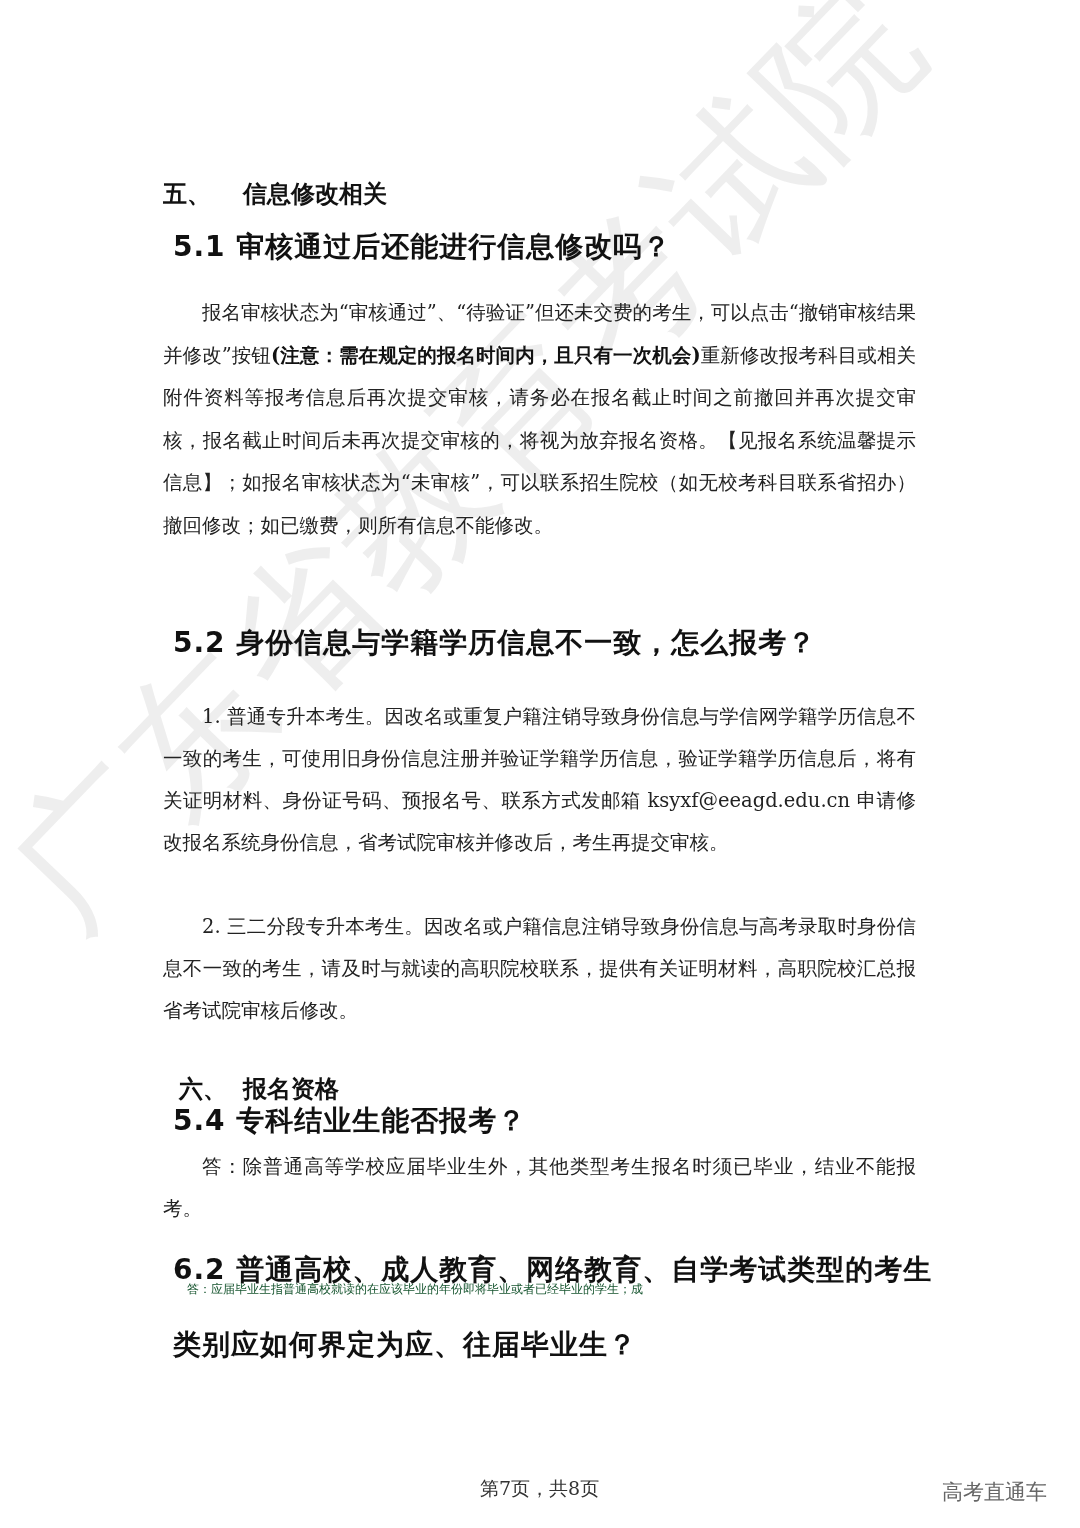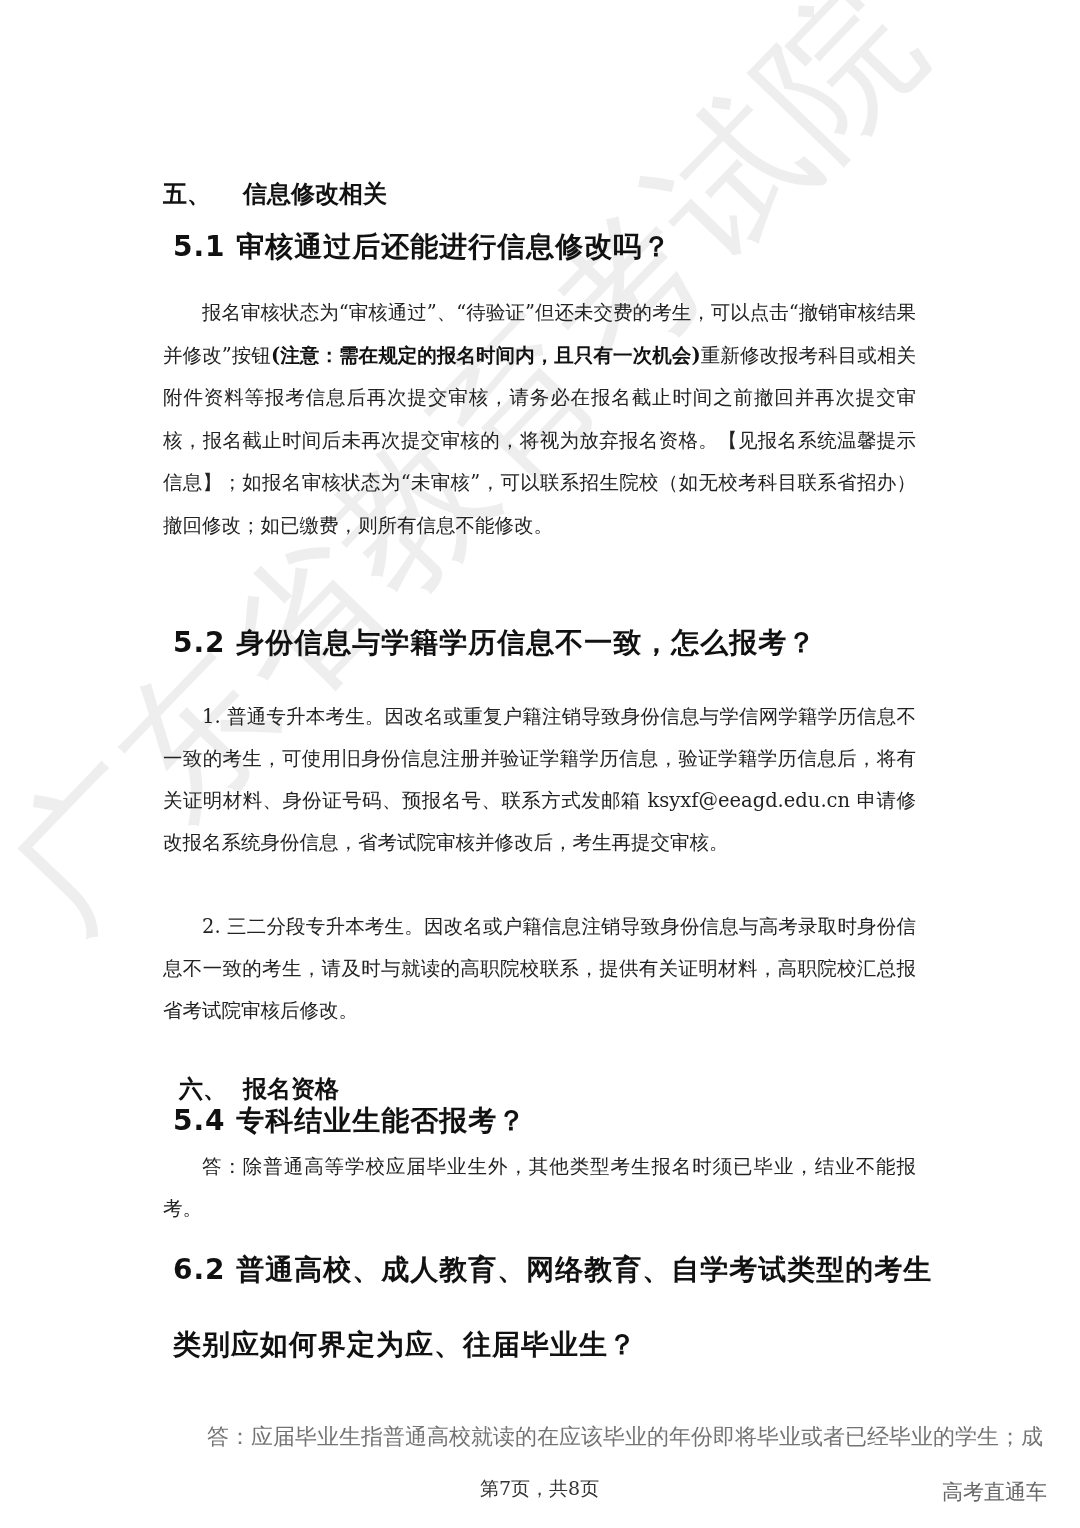--- a/index.html
+++ b/index.html
@@ -65,17 +65,17 @@
   <div class="h1" style="top:1041px;text-align:center;">
     <span class="num">六、</span><span>报名资格</span>
   </div>
 
   <div class="h2" style="top:1102px;">5.4 专科结业生能否报考？</div>
 
   <div class="para tight" style="top:1146px;">答：除普通高等学校应届毕业生外，其他类型考生报名时须已毕业，结业不能报考。</div>
 
   <div class="h2 h2-wrap" style="top:1232px;">6.2 普通高校、成人教育、网络教育、自学考试类型的考生类别应如何界定为应、往届毕业生？</div>
 
-  <div class="para tight" style="top:1416px; font-size:22px; color:#737373; white-space:nowrap;">答：应届毕业生指普通高校就读的在应该毕业的年份即将毕业或者已经毕业的学生；成</div>
+  <div class="para tight" style="top:1268px; font-size:12px; color:#14532d; white-space:nowrap;">答：应届毕业生指普通高校就读的在应该毕业的年份即将毕业或者已经毕业的学生；成</div>
 </div>
 
 <div class="footer-page">第7页，共8页</div>
 <div class="brand">高考直通车</div>
 
 </body></html>

